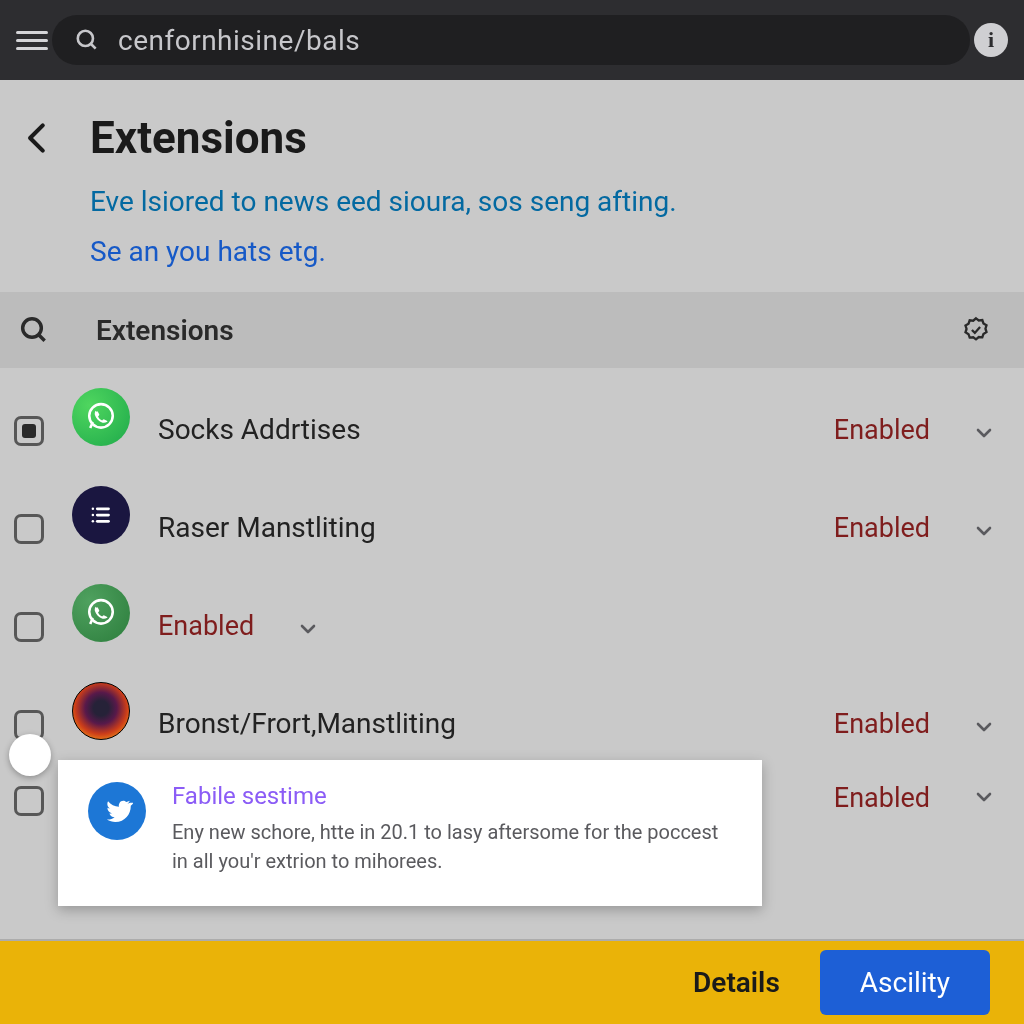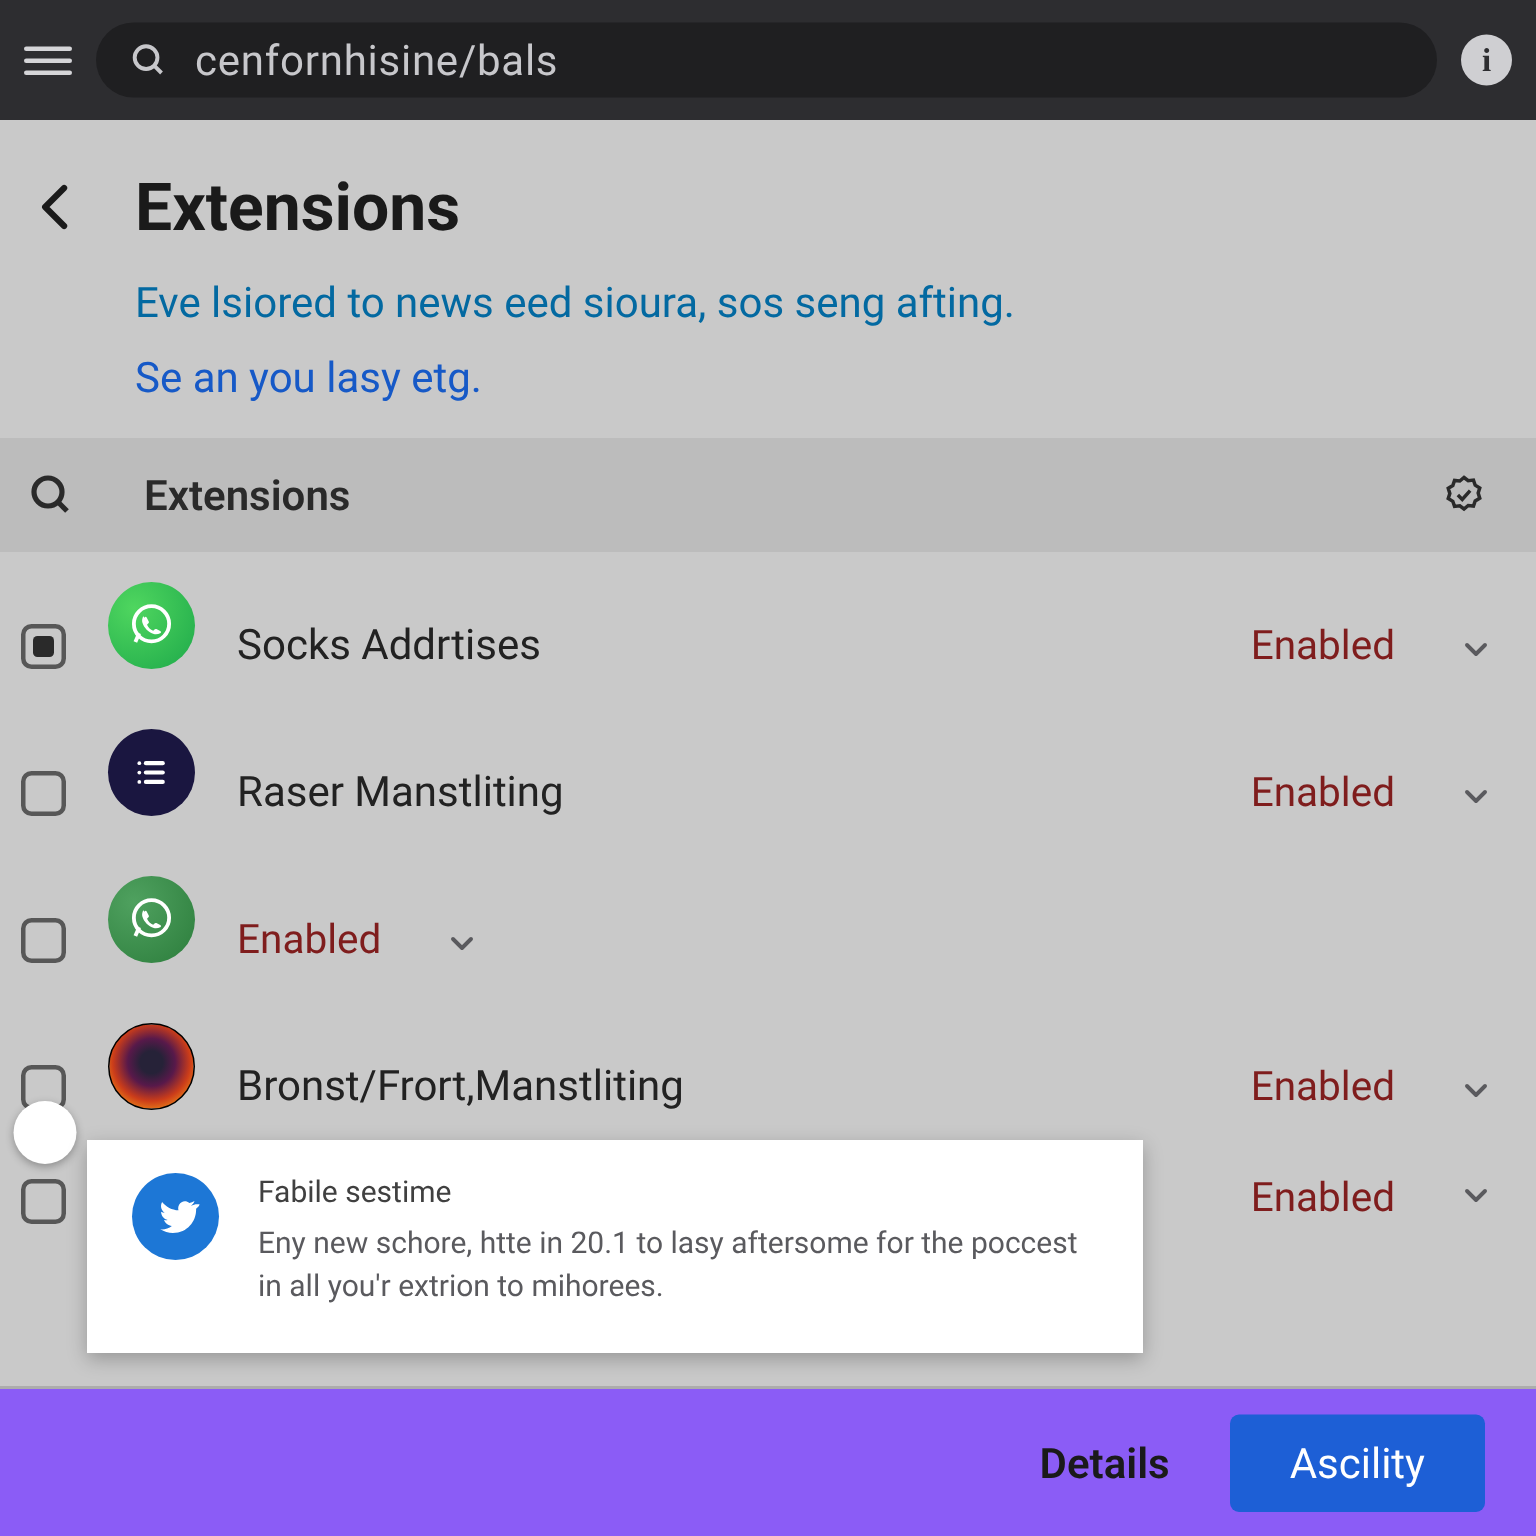--- a/index.html
+++ b/index.html
@@ -1,20 +1,20 @@
 <!DOCTYPE html>
 <html><head>
 <meta charset="utf-8">
 <style>
   * { box-sizing: border-box; margin: 0; padding: 0; }
   html, body { width: 1024px; height: 1024px; overflow: hidden; font-family: -apple-system, BlinkMacSystemFont, "Segoe UI", Roboto, Arial, sans-serif; background: #c9c9c9; }
   
   .topbar {
     height: 80px; background: #2d2d30; display: flex; align-items: center;
-    padding: 0 16px; gap: 16px;
+    padding: 0 16px; gap: 4px;
   }
   .hamburger { width: 32px; height: 32px; display: flex; flex-direction: column; justify-content: space-around; padding: 4px 0; cursor: pointer; }
   .hamburger span { height: 3px; background: #d5d5d8; border-radius: 2px; }
   .searchbar {
     flex: 1; height: 50px; background: #1f1f21; border-radius: 25px;
     display: flex; align-items: center; padding: 0 22px; gap: 18px;
   }
   .searchbar svg { flex-shrink: 0; }
   .searchbar .sq { color: #c7c7cb; font-size: 28px; letter-spacing: 0.5px; }
   .info-btn {
@@ -58,26 +58,26 @@
 
   .expanded-card {
     background: #fff; margin-left: 58px; margin-right: 212px; 
     padding: 22px 30px 30px 30px; box-shadow: 0 4px 12px rgba(0,0,0,0.25);
     display:flex; gap: 26px;
   }
   .expanded-card .icon {
     width: 58px; height: 58px; border-radius: 50%; flex-shrink:0;
     display:flex; align-items:center; justify-content:center; color:#fff;
   }
-  .expanded-card .content .name { font-size: 20px; color: #404040; margin-bottom: 8px;}
+  .expanded-card .content .name { font-size: 24px; color: #8b5cf6; margin-bottom: 8px;}
   .expanded-card .content .desc { font-size: 20px; color: #5a5a5e; line-height: 1.45; max-width: 560px;}
 
   .action-bar {
     position: absolute; left: 0; right: 0; bottom: 0;
-    height: 100px; background: #8b5cf6; border-top: 2px solid #acacac;
+    height: 85px; background: #eab308; border-top: 2px solid #acacac;
     display: flex; align-items: center; justify-content: flex-end; gap: 28px;
     padding: 16px 34px;
   }
   .btn-secondary { font-size: 28px; font-weight: 600; color: #1a1a1a; cursor:pointer; padding: 14px 12px;}
   .btn-primary {
     font-size: 28px; color: #fff; background: #1d5fd6; border-radius: 6px;
     padding: 16px 40px; cursor:pointer;
   }
 
   .dot-handle{
@@ -124,21 +124,21 @@
   <div class="header-row">
     <div class="back-arrow">
       <svg width="38" height="38" viewBox="0 0 24 24" fill="none" stroke="#1a1a1a" stroke-width="2.6" stroke-linecap="round" stroke-linejoin="round">
           <polyline points="15 4 7 12 15 20"></polyline>
           <line x1="7" y1="12" x2="22" y2="12" stroke-width="0"></line>
         </svg>
     </div>
     <div class="page-title">Extensions</div>
   </div>
   <div class="subtitle">Eve lsiored to news eed sioura, sos seng afting.</div>
-  <div class="link">Se an you lasy etg.</div>
+  <div class="link">Se an you hats etg.</div>
 </div>
 
 <div class="list-header">
   <div class="sicon">
     <svg width="32" height="32" viewBox="0 0 24 24" fill="none" stroke="#2a2a2a" stroke-width="2.6">
         <circle cx="10.5" cy="10.5" r="7"></circle>
         <line x1="20" y1="20" x2="15.5" y2="15.5"></line>
       </svg>
   </div>
   <div class="lbl">Extensions</div>

